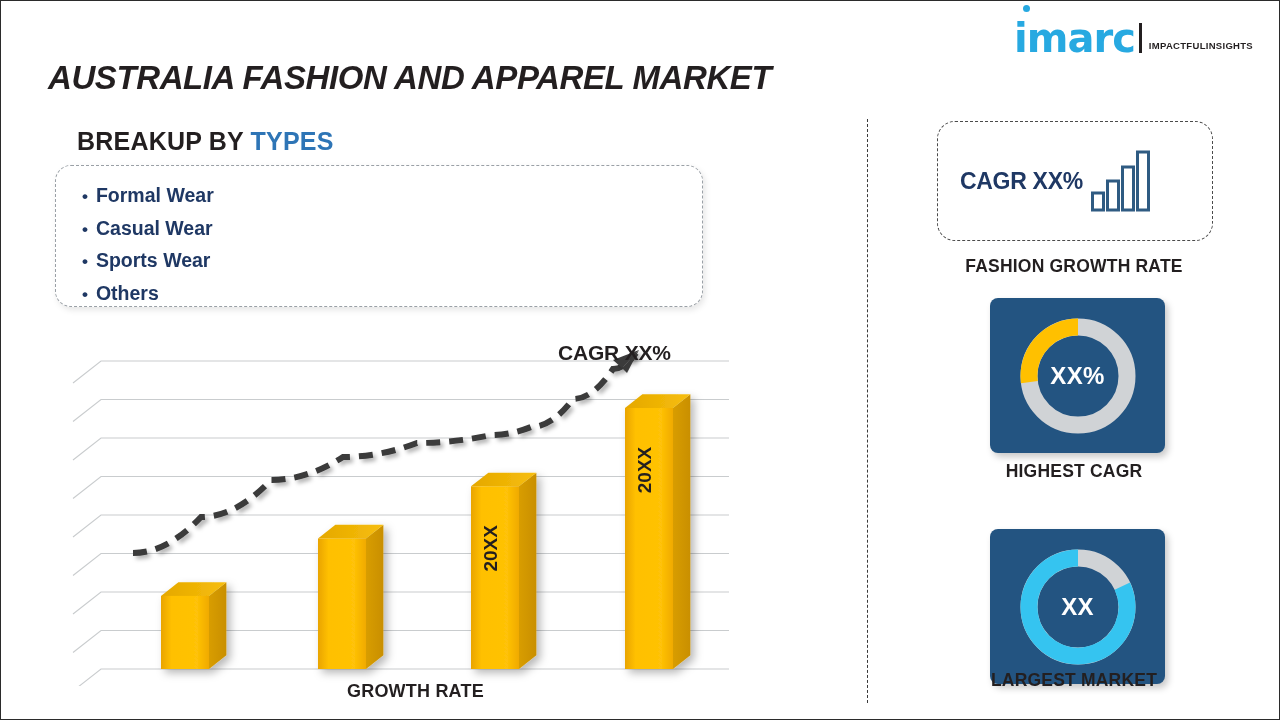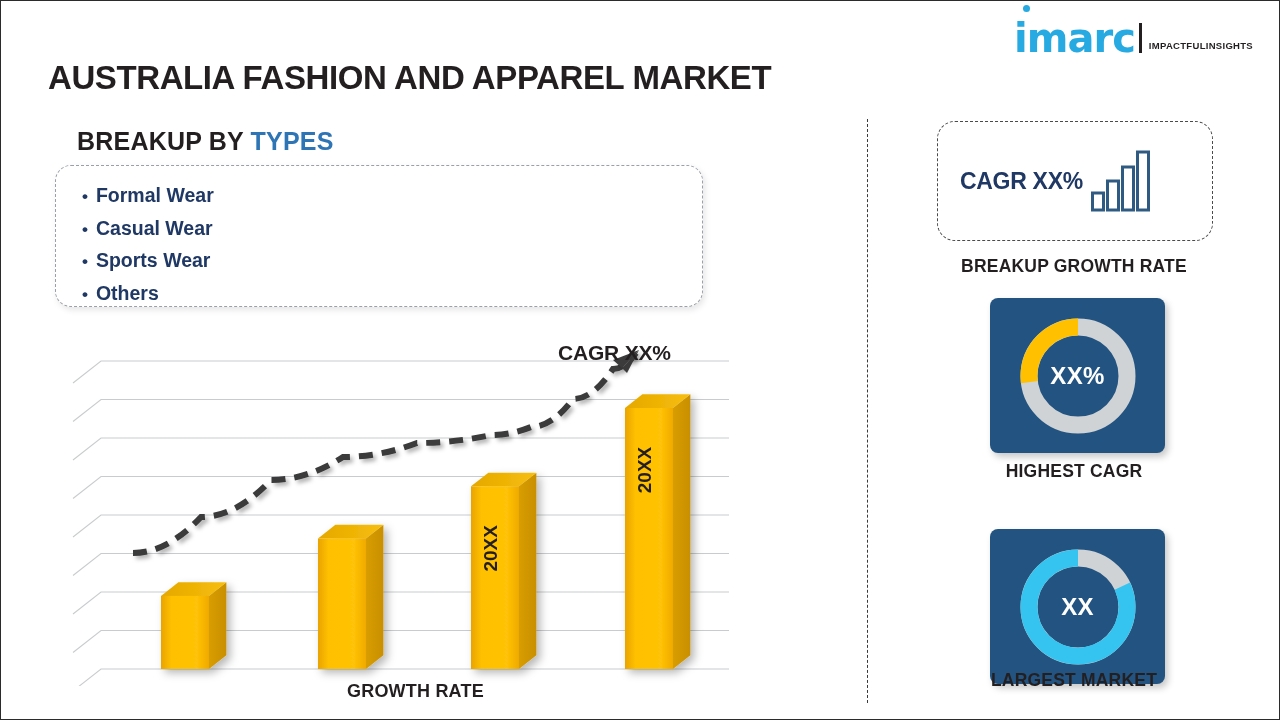--- a/index.html
+++ b/index.html
@@ -41,20 +41,21 @@
     font-size:9.5px;font-weight:700;color:#231f20;
     line-height:12px;letter-spacing:.3px;margin-bottom:3px;
   }
 
   
   .title{
     position:absolute;left:47px;top:58px;
     font-size:33px;font-weight:700;color:#231f20;
     letter-spacing:-.4px;white-space:nowrap;
     font-family:"Liberation Sans", sans-serif;
+    font-style:italic;
   }
 
   
   .breakup{
     position:absolute;left:76px;top:126px;
     font-size:25px;font-weight:700;letter-spacing:.2px;
   }
   .breakup .b-dark{color:#231f20;}
   .breakup .b-blue{color:#2E75B6;}
 
@@ -256,21 +257,21 @@
         <div>CAGR XX%</div>
       </div>
       <svg class="mini-bars" width="60" height="62" viewBox="0 0 60 62">
         <rect x="1.5" y="43" width="11" height="17" fill="none" stroke="#2F5B82" stroke-width="3"></rect>
         <rect x="16.5" y="31" width="11" height="29" fill="none" stroke="#2F5B82" stroke-width="3"></rect>
         <rect x="31.5" y="17" width="11" height="43" fill="none" stroke="#2F5B82" stroke-width="3"></rect>
         <rect x="46.5" y="2" width="11" height="58" fill="none" stroke="#2F5B82" stroke-width="3"></rect>
       </svg>
     </div>
 
-    <div class="rlabel label-growth">BREAKUP GROWTH RATE</div>
+    <div class="rlabel label-growth">FASHION GROWTH RATE</div>
 
     <div class="tile tile-1">
       <div class="donut-wrap">
         <svg width="128" height="128" viewBox="0 0 128 128">
           <circle cx="64" cy="64" r="49" fill="none" stroke="#D0D3D6" stroke-width="17"></circle>
           <path id="arc-cagr" fill="none" stroke="#FFC000" stroke-width="17" d="M 64 15 A 49 49 0 0 0 15.386379635590586 70.14132844465091"></path>
         </svg>
         <div class="donut-center">XX%</div>
       </div>
     </div>

